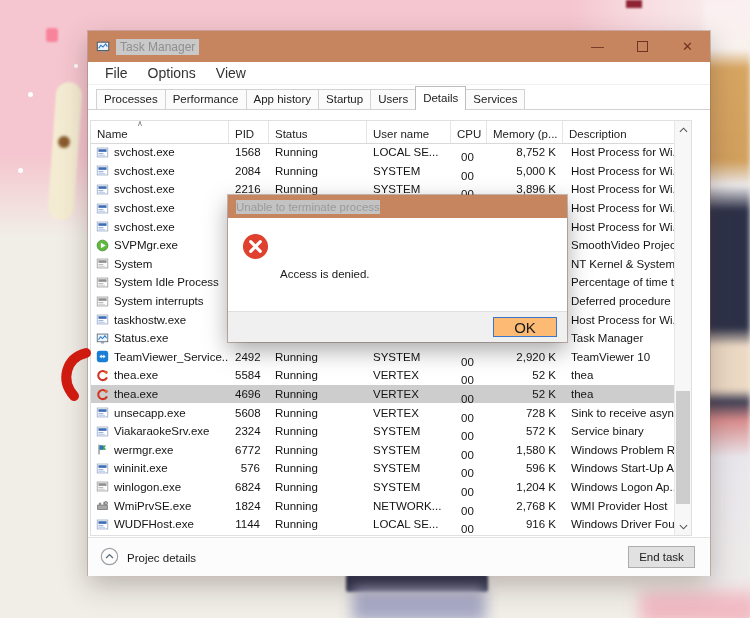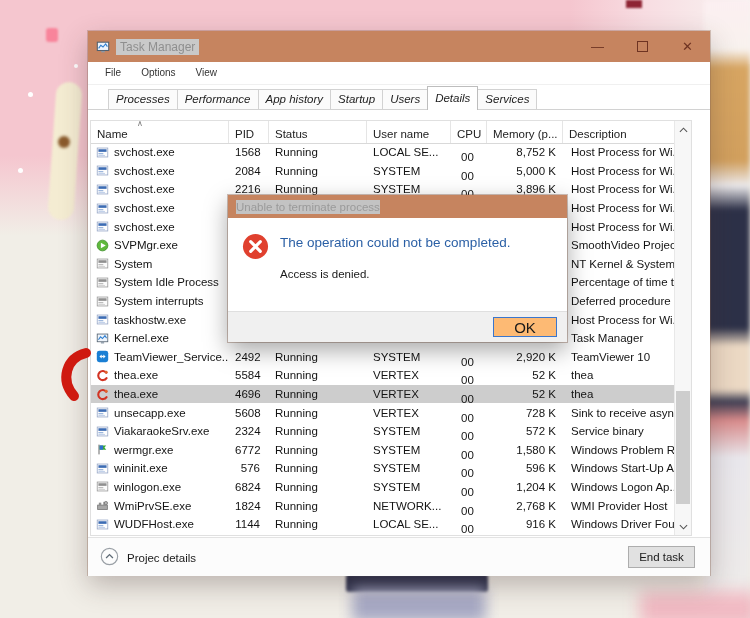--- a/index.html
+++ b/index.html
@@ -38,24 +38,24 @@
   .app-icon{margin-left:8px;display:inline-flex;}
   .title-text{margin-left:6px;font-size:12px;color:#8f8f8f;background:#c9c9c9;padding:1px 4px;}
   .controls{position:absolute;right:0;top:0;height:31px;display:flex;}
   .ctl{width:45px;height:31px;display:flex;align-items:center;justify-content:center;
      color:#6e3322;font-size:13px;}
   .ctl .maxbox{width:9px;height:9px;border:1.4px solid #6e3322;display:inline-block;}
 
   .menubar{position:absolute;left:0;top:31px;width:100%;height:23px;background:#fff;
      display:flex;align-items:center;padding-left:7px;box-sizing:border-box;
      border-bottom:1px solid #f0f0f0;}
-  .menu-item{font-size:10px;color:#333;padding:14px 10px;line-height:22px;}
+  .menu-item{font-size:14px;color:#333;padding:14px 10px;line-height:22px;}
 
   .tabs{position:absolute;left:0;top:54px;width:100%;height:25px;display:flex;align-items:flex-end;
-     padding-left:20px;box-sizing:border-box;border-bottom:1px solid #d2d2d2;font-style:italic;}
+     padding-left:8px;box-sizing:border-box;border-bottom:1px solid #d2d2d2;}
   .tab{font-size:11.5px;color:#222;padding:3px 7px 4px;background:#fbfbfb;
      border:1px solid #d2d2d2;border-bottom:none;margin-right:-1px;position:relative;}
   .tab.active{background:#fff;padding-top:5px;padding-bottom:6px;z-index:3;
      border-color:#bdbdbd;margin-bottom:-1px;}
 
   .table{position:absolute;left:2px;top:89px;width:602px;height:416px;background:#fff;
      border:1px solid #e0e0e0;box-sizing:border-box;overflow:hidden;}
   .thead{display:grid;grid-template-columns:138px 40px 98px 84px 36px 76px 1fr;
      height:22px;border-bottom:1px solid #d9d9d9;position:relative;margin-right:17px;}
   .th{font-size:11.5px;color:#222;display:flex;align-items:flex-end;padding:0 4px 3px 6px;
@@ -360,21 +360,21 @@
           </div>
           <div class="row">
             <div class="td col-name">
               <span class="icn">
                 <svg width="13" height="13" viewBox="0 0 16 16">
                   <rect x="1.5" y="2.5" width="13" height="9.5" fill="#eef4fb" stroke="#52616f"></rect>
                   <path d="M3 9.5 L5.5 6 L8 8 L11 4.5 L13 7.5" stroke="#2f7fd0" fill="none" stroke-width="1.3"></path>
                   <rect x="6" y="12.5" width="4" height="1.6" fill="#8a98a6"></rect>
                 </svg>
               </span>
-              <span>Kernel.exe</span>
+              <span>Status.exe</span>
             </div>
             <div class="td col-pid"></div>
             <div class="td col-status"></div>
             <div class="td col-user"></div>
             <div class="td col-cpu"></div>
             <div class="td col-mem"></div>
             <div class="td col-desc">Task Manager</div>
           </div>
           <div class="row">
             <div class="td col-name">
@@ -595,21 +595,20 @@
     <div class="dlg-title">
       <span class="hl">Unable to terminate process</span>
     </div>
     <div class="dlg-body">
       <span class="err-icon">
         <svg width="27" height="27" viewBox="0 0 28 28">
             <circle cx="14" cy="14" r="13" fill="#e0402e"></circle>
             <path d="M9 9 L19 19 M19 9 L9 19" stroke="#fff" stroke-width="3.2" stroke-linecap="round"></path>
           </svg>
       </span>
-      <div class="dlg-main">The operation could not be completed.</div>
       <div class="dlg-detail">Access is denied.</div>
     </div>
     <div class="dlg-footer">
       <button class="ok-btn">OK</button>
     </div>
   </div>
 
   <svg class="annotation" width="44" height="62" viewBox="0 0 44 62">
     <path d="M34 9 C 14 14, 8 36, 22 52" stroke="#cf1a10" stroke-width="10" fill="none" stroke-linecap="round"></path>
   </svg>

